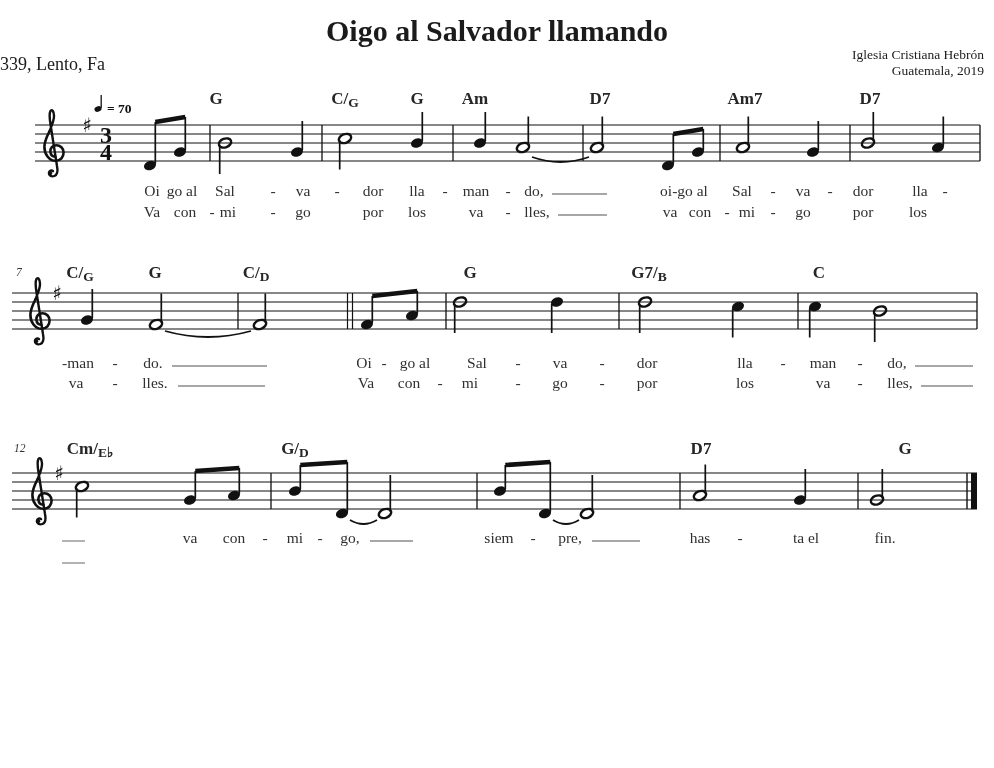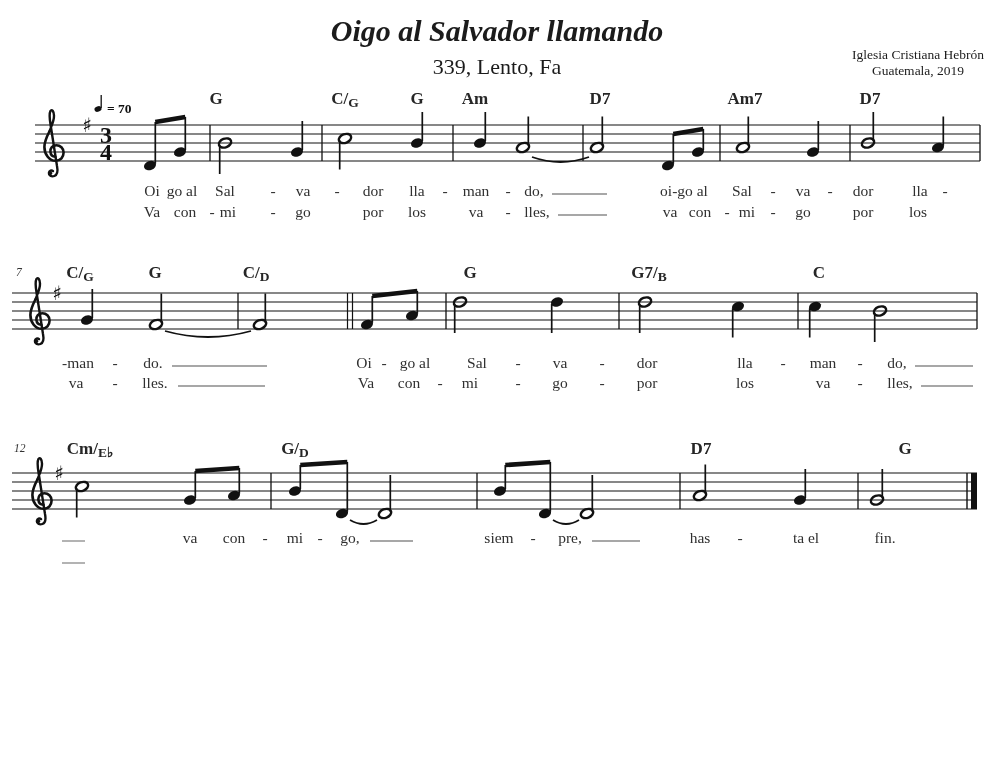--- a/index.html
+++ b/index.html
@@ -1,24 +1,24 @@
 <!DOCTYPE html>
 <html><head>
 <meta charset="utf-8">
 <style>
   html,body{margin:0;padding:0;background:#e8e8e8;}
   .page{width:994px;height:768px;position:relative;background:#ffffff;overflow:hidden;
         font-family:"Liberation Serif",serif;}
   #score-svg{position:absolute;left:0;top:0;}
   .title{position:absolute;top:14px;left:0;right:0;text-align:center;
-         font-family:"Liberation Serif",serif;font-weight:bold;font-style:italic;
+         font-family:"Liberation Serif",serif;font-weight:bold;
          font-size:30px;color:#1b1b1b;}
-  .subtitle{position:absolute;top:54px;left:0;right:0;text-align:center;
-            font-family:"Liberation Serif",serif;font-size:22px;color:#1b1b1b;}
-  .credits{position:absolute;top:47px;right:10px;text-align:center;
+  .subtitle{position:absolute;top:54px;left:0;right:0;
+            font-family:"Liberation Serif",serif;font-size:18px;color:#1b1b1b;}
+  .credits{position:absolute;top:47px;right:10px;text-align:right;
            font-family:"Liberation Serif",serif;font-size:13.5px;line-height:1.2;color:#1b1b1b;}
   svg text{font-family:"Liberation Serif",serif;fill:#1c1c1c;}
   .chord{font-size:17px;font-weight:bold;fill:#262626;}
   .chord-bass{font-size:13.5px;font-weight:bold;}
   .lyric{font-size:15.5px;fill:#303030;}
   .keysig{font-family:"DejaVu Sans",sans-serif;font-size:20px;fill:#111;}
   .timesig{font-size:24px;font-weight:bold;fill:#111;}
   .mnum{font-size:11.5px;font-style:italic;fill:#333;}
   .tempo{font-size:13.5px;font-weight:bold;fill:#111;}
 </style>

